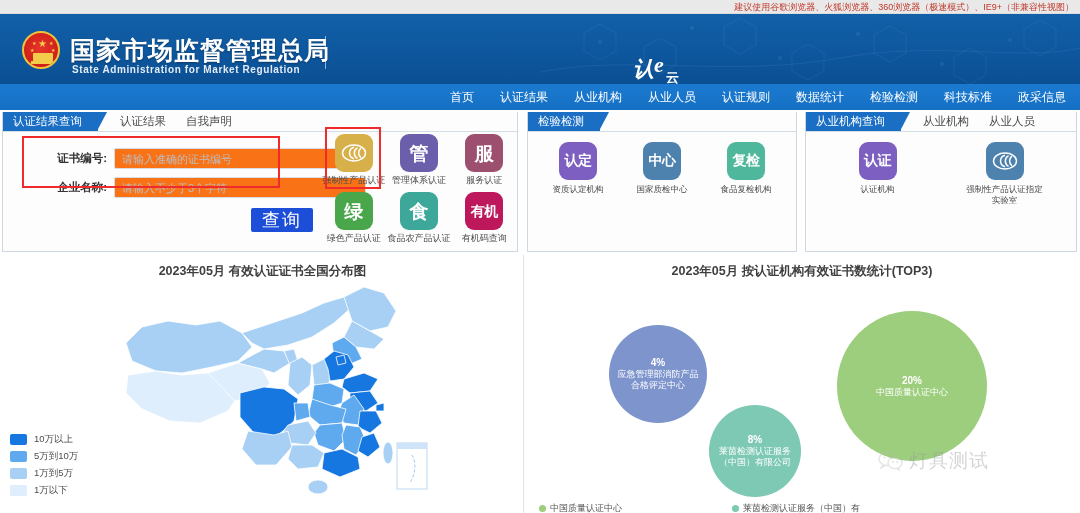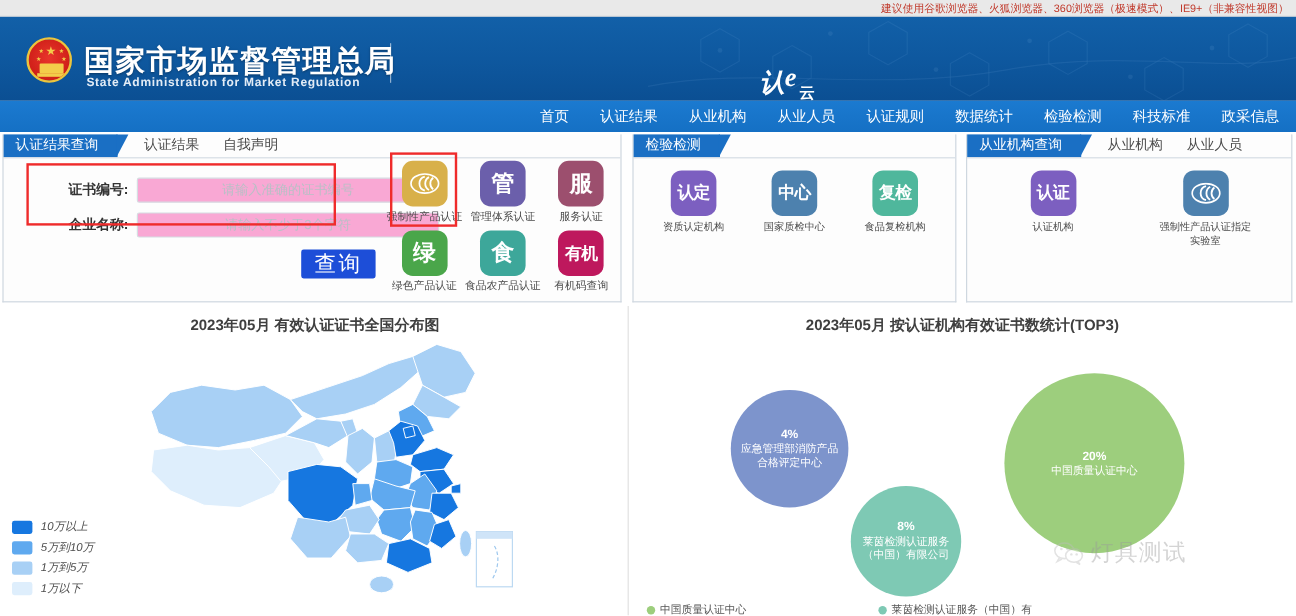--- a/index.html
+++ b/index.html
@@ -105,23 +105,22 @@
   .form-area { position:absolute; left:0; top:20px; width:318px; height:118px; }
   .form-row { position:absolute; left:38px; display:flex; align-items:center; }
   .form-row.r1 { top:16px; }
   .form-row.r2 { top:45px; }
   .form-label {
     width:66px; text-align:right; font-size:11.5px; color:#333; font-weight:bold;
     margin-right:7px;
   }
   .form-input {
     width:252px; height:21px; border:1px solid #d6dce2; border-radius:2px;
-    background:#f9a8d4; font-size:11px; color:#333; padding:0 7px;
+    background:#f97316; font-size:11px; color:#333; padding:0 7px;
     font-family:"Liberation Sans", sans-serif;
-    text-align:center;
   }
   .form-input::placeholder { color:#b9bfc6; }
   .btn-query {
     position:absolute; left:248px; top:76px; width:62px; height:24px;
     background:#1d4ed8; color:#fff; border:none; border-radius:2px;
     font-size:18px; cursor:pointer; font-family:"Liberation Sans", sans-serif;
     letter-spacing:2px;
   }
 
   
@@ -160,21 +159,21 @@
   
   .chart-box { position:absolute; top:255px; height:258px; background:#fff; }
   .chart-left  { left:2px;   width:522px; border-right:1px solid #e2e2e2; }
   .chart-right { left:527px; width:550px; }
   .chart-title {
     position:absolute; left:0; top:8px; width:100%; text-align:center;
     font-size:12.5px; font-weight:bold; color:#3f3f3f;
   }
   .map-wrap { position:absolute; left:110px; top:26px; width:320px; height:220px; }
   .legend { position:absolute; left:8px; bottom:12px; }
-  .legend-row { display:flex; align-items:center; margin-bottom:4px;font-style:italic; }
+  .legend-row { display:flex; align-items:center; margin-bottom:4px; }
   .legend-swatch { width:17px; height:11px; border-radius:2px; margin-right:7px; }
   .legend-text { font-size:9.5px; color:#4d4d4d; }
 
   .bubbles { position:absolute; left:0; top:28px; width:100%; height:212px; }
   .bubble {
     position:absolute; border-radius:50%; display:flex; flex-direction:column;
     align-items:center; justify-content:center; color:#fff; text-align:center;
     line-height:11px;
   }
   .bubble .pct { font-size:10px; font-weight:bold; margin-bottom:1px; }

